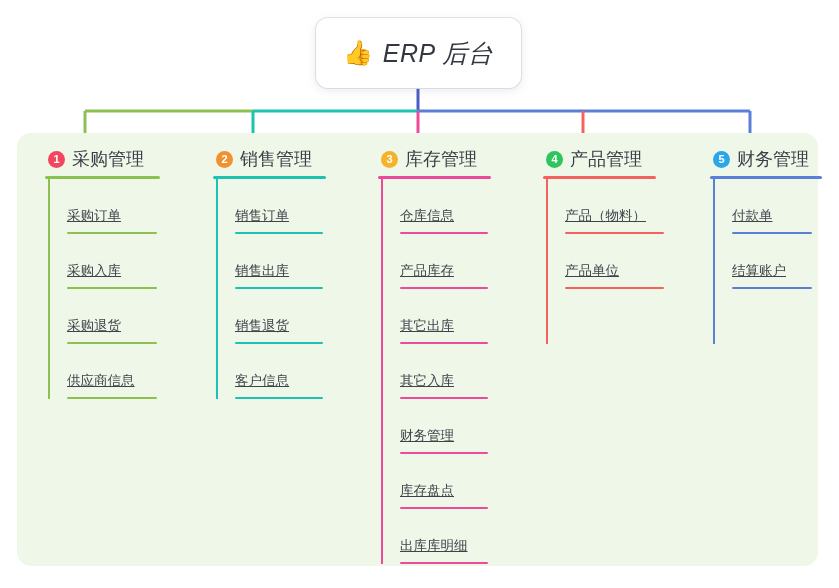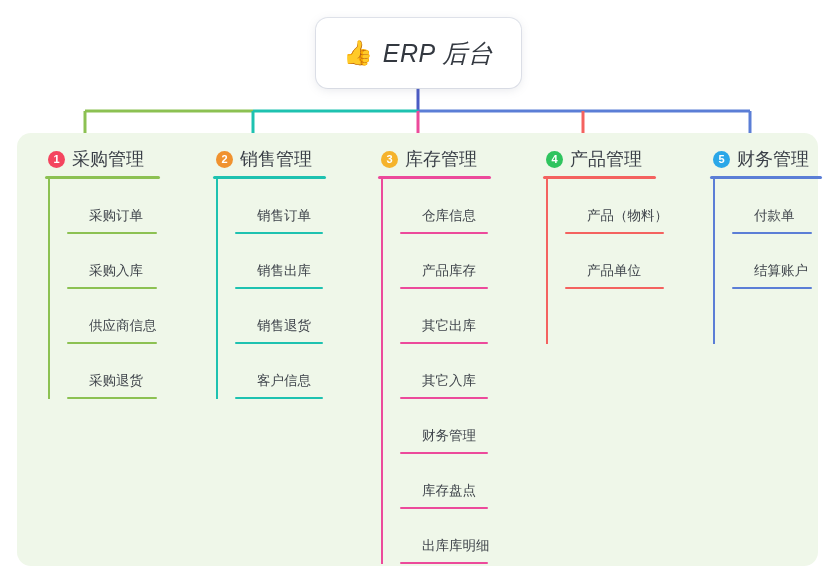--- a/index.html
+++ b/index.html
@@ -114,25 +114,26 @@
     top: 0;
     width: 2px;
   }
   .leaf {
     position: relative;
     height: 55px;
     margin-left: 19px;
   }
   .leaf-text {
     position: absolute;
-    left: 22px;
+    left: 0;
     bottom: 9px;
     font-size: 13.5px;
     color: #3f444b;
     white-space: nowrap;
+    text-decoration: underline;
   }
   .leaf-rule {
     position: absolute;
     left: 0;
     bottom: 0;
     height: 2px;
     border-radius: 1px;
   }
 </style>
 </head>
@@ -169,25 +170,25 @@
         <div class="spine" style="background: rgb(140, 193, 82); height: 220px;"></div>
         <div class="leaf">
           <span class="leaf-text">采购订单</span>
           <div class="leaf-rule" style="background: rgb(140, 193, 82); width: 90px;"></div>
         </div>
         <div class="leaf">
           <span class="leaf-text">采购入库</span>
           <div class="leaf-rule" style="background: rgb(140, 193, 82); width: 90px;"></div>
         </div>
         <div class="leaf">
+          <span class="leaf-text">采购退货</span>
+          <div class="leaf-rule" style="background: rgb(140, 193, 82); width: 90px;"></div>
+        </div>
+        <div class="leaf">
           <span class="leaf-text">供应商信息</span>
-          <div class="leaf-rule" style="background: rgb(140, 193, 82); width: 90px;"></div>
-        </div>
-        <div class="leaf">
-          <span class="leaf-text">采购退货</span>
           <div class="leaf-rule" style="background: rgb(140, 193, 82); width: 90px;"></div>
         </div>
       </div>
     </div>
     <div class="column" style="left: 199px; top: 146px; width: 130px;">
       <div class="col-head">
         <span class="badge" style="background: rgb(240, 146, 47);">2</span>
         <span class="col-title">销售管理</span>
       </div>
       <div class="col-rule" style="background: rgb(30, 194, 176); width: 113px; margin-left: 14px;"></div>

